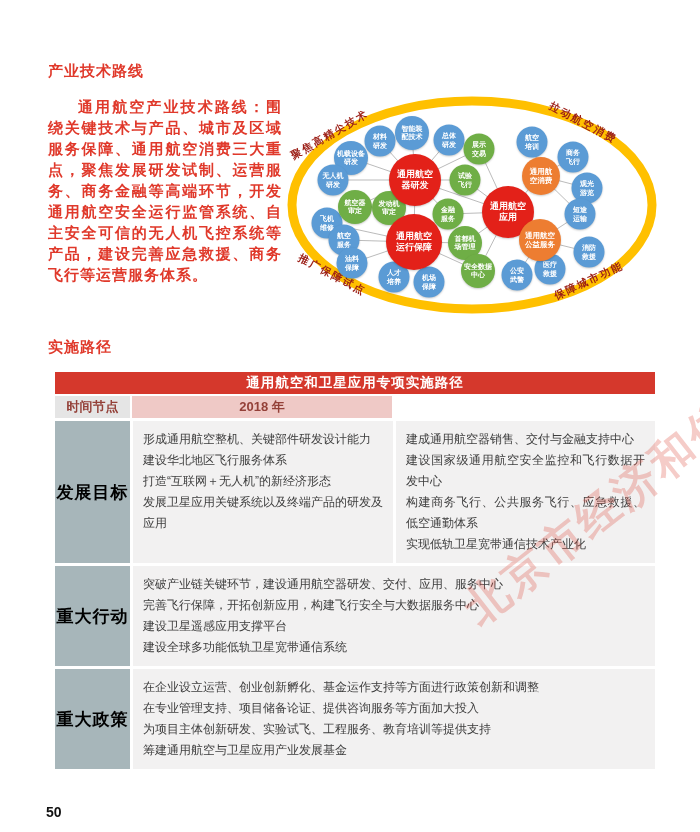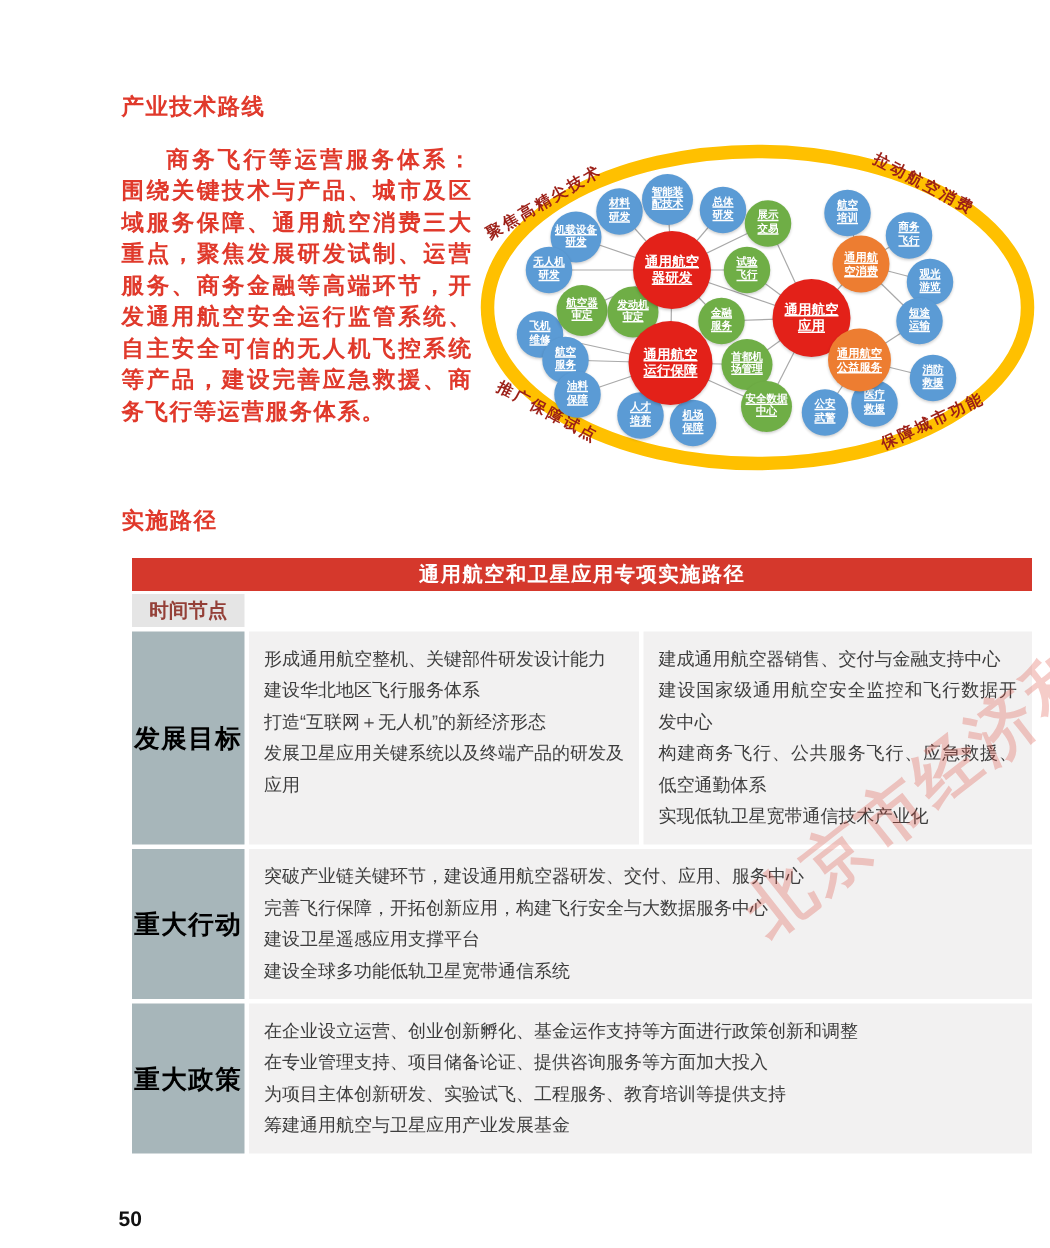--- a/index.html
+++ b/index.html
@@ -4,34 +4,34 @@
 <style>
   :root{
     --accent-red:#e0392b; --table-title-bg:#d5382c; --table-header-pink:#efc9c6;
     --row-label-bg:#a7b6ba; --bubble-red:#e32119; --bubble-blue:#5b9bd5;
     --bubble-green:#6fae46; --bubble-orange:#ed7d31; --ring-yellow:#ffc000;
     --watermark:#dd4a3c;
   }
   *{margin:0;padding:0;box-sizing:border-box;}
   html,body{width:700px;height:832px;}
   body{font-family:"Liberation Sans","DejaVu Sans",sans-serif;background:#fff;position:relative;overflow:hidden;}
-  .page{position:absolute;inset:0;margin-left:33px;}
+  .page{position:absolute;inset:0;}
 
   .sec-title{position:absolute;left:48px;font-size:15px;font-weight:bold;color:var(--accent-red);letter-spacing:1px;}
   #t1{top:62px;} #t2{top:338px;}
 
   .red-para{position:absolute;left:48px;top:96px;width:234px;font-size:15px;font-weight:bold;
     color:var(--accent-red);line-height:21px;letter-spacing:1px;text-align:justify;text-indent:2em;}
 
   
   .diagram{position:absolute;left:283px;top:95px;width:374px;height:220px;}
   .diagram svg{position:absolute;inset:0;}
   .bubble{position:absolute;transform:translate(-50%,-50%);border-radius:50%;color:#fff;font-weight:bold;
     display:flex;align-items:center;justify-content:center;text-align:center;white-space:pre-line;
-    line-height:1.2;box-shadow:0 1px 2px rgba(0,0,0,.2);text-decoration:underline;}
+    line-height:1.2;box-shadow:0 1px 2px rgba(0,0,0,.2);}
   .b-blue{background:var(--bubble-blue);} .b-green{background:var(--bubble-green);}
   .b-red{background:var(--bubble-red);} .b-orange{background:var(--bubble-orange);}
   .sm{width:31px;height:31px;font-size:7px;}
   .md{width:34px;height:34px;font-size:7px;}
   .hub{width:52px;height:52px;font-size:9px;}
   .hub2{width:56px;height:56px;font-size:9px;}
   .orb{width:38px;height:38px;font-size:7.5px;}
   .orb2{width:42px;height:42px;font-size:7.5px;}
   .ring-label{position:absolute;transform:translate(-50%,-50%) rotate(var(--rot));font-size:10.5px;font-weight:bold;
     color:#9c1f17;letter-spacing:2px;white-space:nowrap;}
@@ -57,21 +57,21 @@
   .watermark{position:absolute;left:470px;top:585px;transform:rotate(-38deg);transform-origin:left center;
     font-size:44px;font-weight:bold;color:var(--watermark);opacity:.28;white-space:nowrap;pointer-events:none;letter-spacing:3px;}
 </style>
 </head>
 <body>
 
 <div class="page">
 
   <div class="sec-title" id="t1">产业技术路线</div>
 
-  <p class="red-para"><span>商务飞行等运营服务体系：</span><span>围绕关键技术与产品、城市及区域服务保障、通用航空消费三大重点，聚焦发展研发试制、运营服务、商务金融等高端环节，开发通用航空安全运行监管系统、自主安全可信的无人机飞控系统等产品，建设完善应急救援、商务飞行等运营服务体系。</span></p>
+  <p class="red-para"><span>通用航空产业技术路线：</span><span>围绕关键技术与产品、城市及区域服务保障、通用航空消费三大重点，聚焦发展研发试制、运营服务、商务金融等高端环节，开发通用航空安全运行监管系统、自主安全可信的无人机飞控系统等产品，建设完善应急救援、商务飞行等运营服务体系。</span></p>
 
   <div class="diagram">
     <svg viewBox="0 0 374 220" width="374" height="220">
       <ellipse cx="189" cy="110" rx="180" ry="104" fill="#ffffff" stroke="#ffc000" stroke-width="9"></ellipse>
       <g stroke="#a9a9a9" stroke-width="0.8">
         <line x1="132" y1="85" x2="97" y2="46"></line>
         <line x1="132" y1="85" x2="129" y2="38"></line>
         <line x1="132" y1="85" x2="166" y2="45"></line>
         <line x1="132" y1="85" x2="68" y2="63"></line>
         <line x1="132" y1="85" x2="50" y2="85"></line>
@@ -172,20 +172,21 @@
     <div class="bubble b-orange orb2" style="left:257px;top:145px">通用航空
 公益服务</div>
   </div>
 
   <div class="sec-title" id="t2">实施路径</div>
 
   <div class="impl-table">
     <div class="tbl-title">通用航空和卫星应用专项实施路径</div>
     <div class="tbl-head">
       <div class="hc-label">时间节点</div>
+      <div>2018 年</div>
     </div>
 
     <div class="trow cols3">
       <div class="rlabel">发展目标</div>
       <div class="cell">
           <div class="line">形成通用航空整机、关键部件研发设计能力</div>
           <div class="line">建设华北地区飞行服务体系</div>
           <div class="line">打造“互联网＋无人机”的新经济形态</div>
           <div class="line">发展卫星应用关键系统以及终端产品的研发及应用</div>
         </div>

